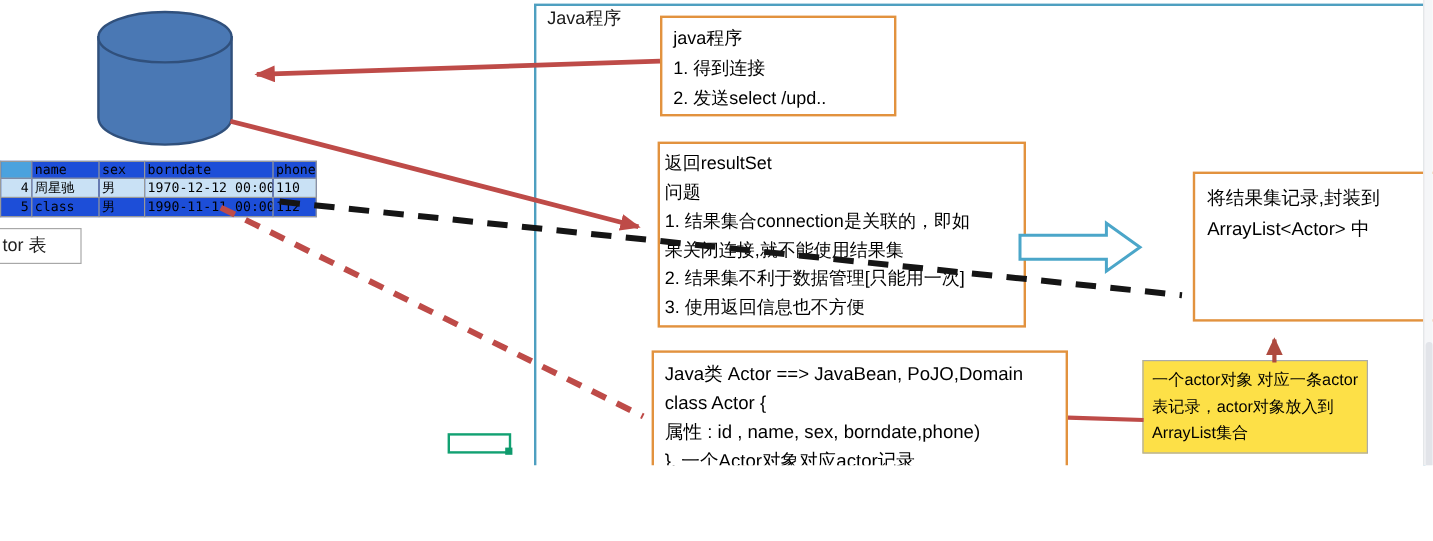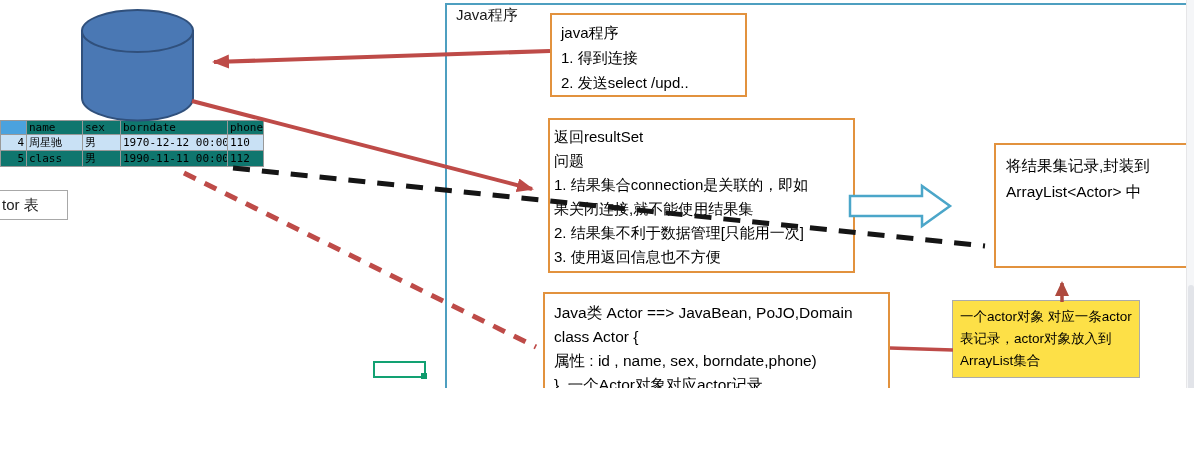--- a/index.html
+++ b/index.html
@@ -14,22 +14,22 @@
   
   .obox{border:2.5px solid #E2923E;box-sizing:border-box;background:#fff;overflow:hidden;white-space:nowrap;}
   .obox .ln{white-space:nowrap;}
   #box-program{left:550px;top:13px;width:197px;height:84px;padding:5px 9px;font-size:15px;line-height:25px;}
   #box-resultset{left:548px;top:118px;width:307px;height:155px;padding:5px 4px;font-size:15px;line-height:24px;}
   #box-actor-class{left:543px;top:292px;width:347px;height:123px;padding:7px 9px;font-size:15.5px;line-height:24px;}
   #box-arraylist{left:947px;top:143px;width:228px;height:125px;padding:8px 10px;font-size:15.5px;line-height:26px;margin-left:47px;}
   #box-note{left:952px;top:300px;width:188px;height:78px;border:1.5px solid #ABABAB;box-sizing:border-box;
     padding:5px 7px;font-size:13.5px;line-height:22px;background:#fde047;overflow:hidden;white-space:nowrap;}
   
-  #db-table{left:0;top:120px;border-collapse:collapse;table-layout:fixed;width:263px;
-    font-family:"DejaVu Sans Mono",monospace;font-size:11px;background:#0f766e;}
+  #db-table{left:0;top:134px;border-collapse:collapse;table-layout:fixed;width:263px;
+    font-family:"DejaVu Sans Mono",monospace;font-size:11px;background:#1d4ed8;}
   #db-table td{border:1px solid #999;height:13px;padding:0 2px;overflow:hidden;white-space:nowrap;color:#000;}
   #db-table .col-id{text-align:right;}
   #db-table .hdr-id{background:#4BA2DE;}
   #db-table tr.hl td{background:#C9E1F5;}
   #db-table tr.hl td.col-id{background:#C9E1F5;}
   
   #actor-label-box{left:-10px;top:190px;width:78px;height:30px;border:1.5px solid #A8A8A8;box-sizing:border-box;
     background:#fff;font-size:15px;color:#222;line-height:27px;padding-left:11px;}
   
   #mysql-label{left:94px;top:51px;color:#fff;font-size:17px;}

